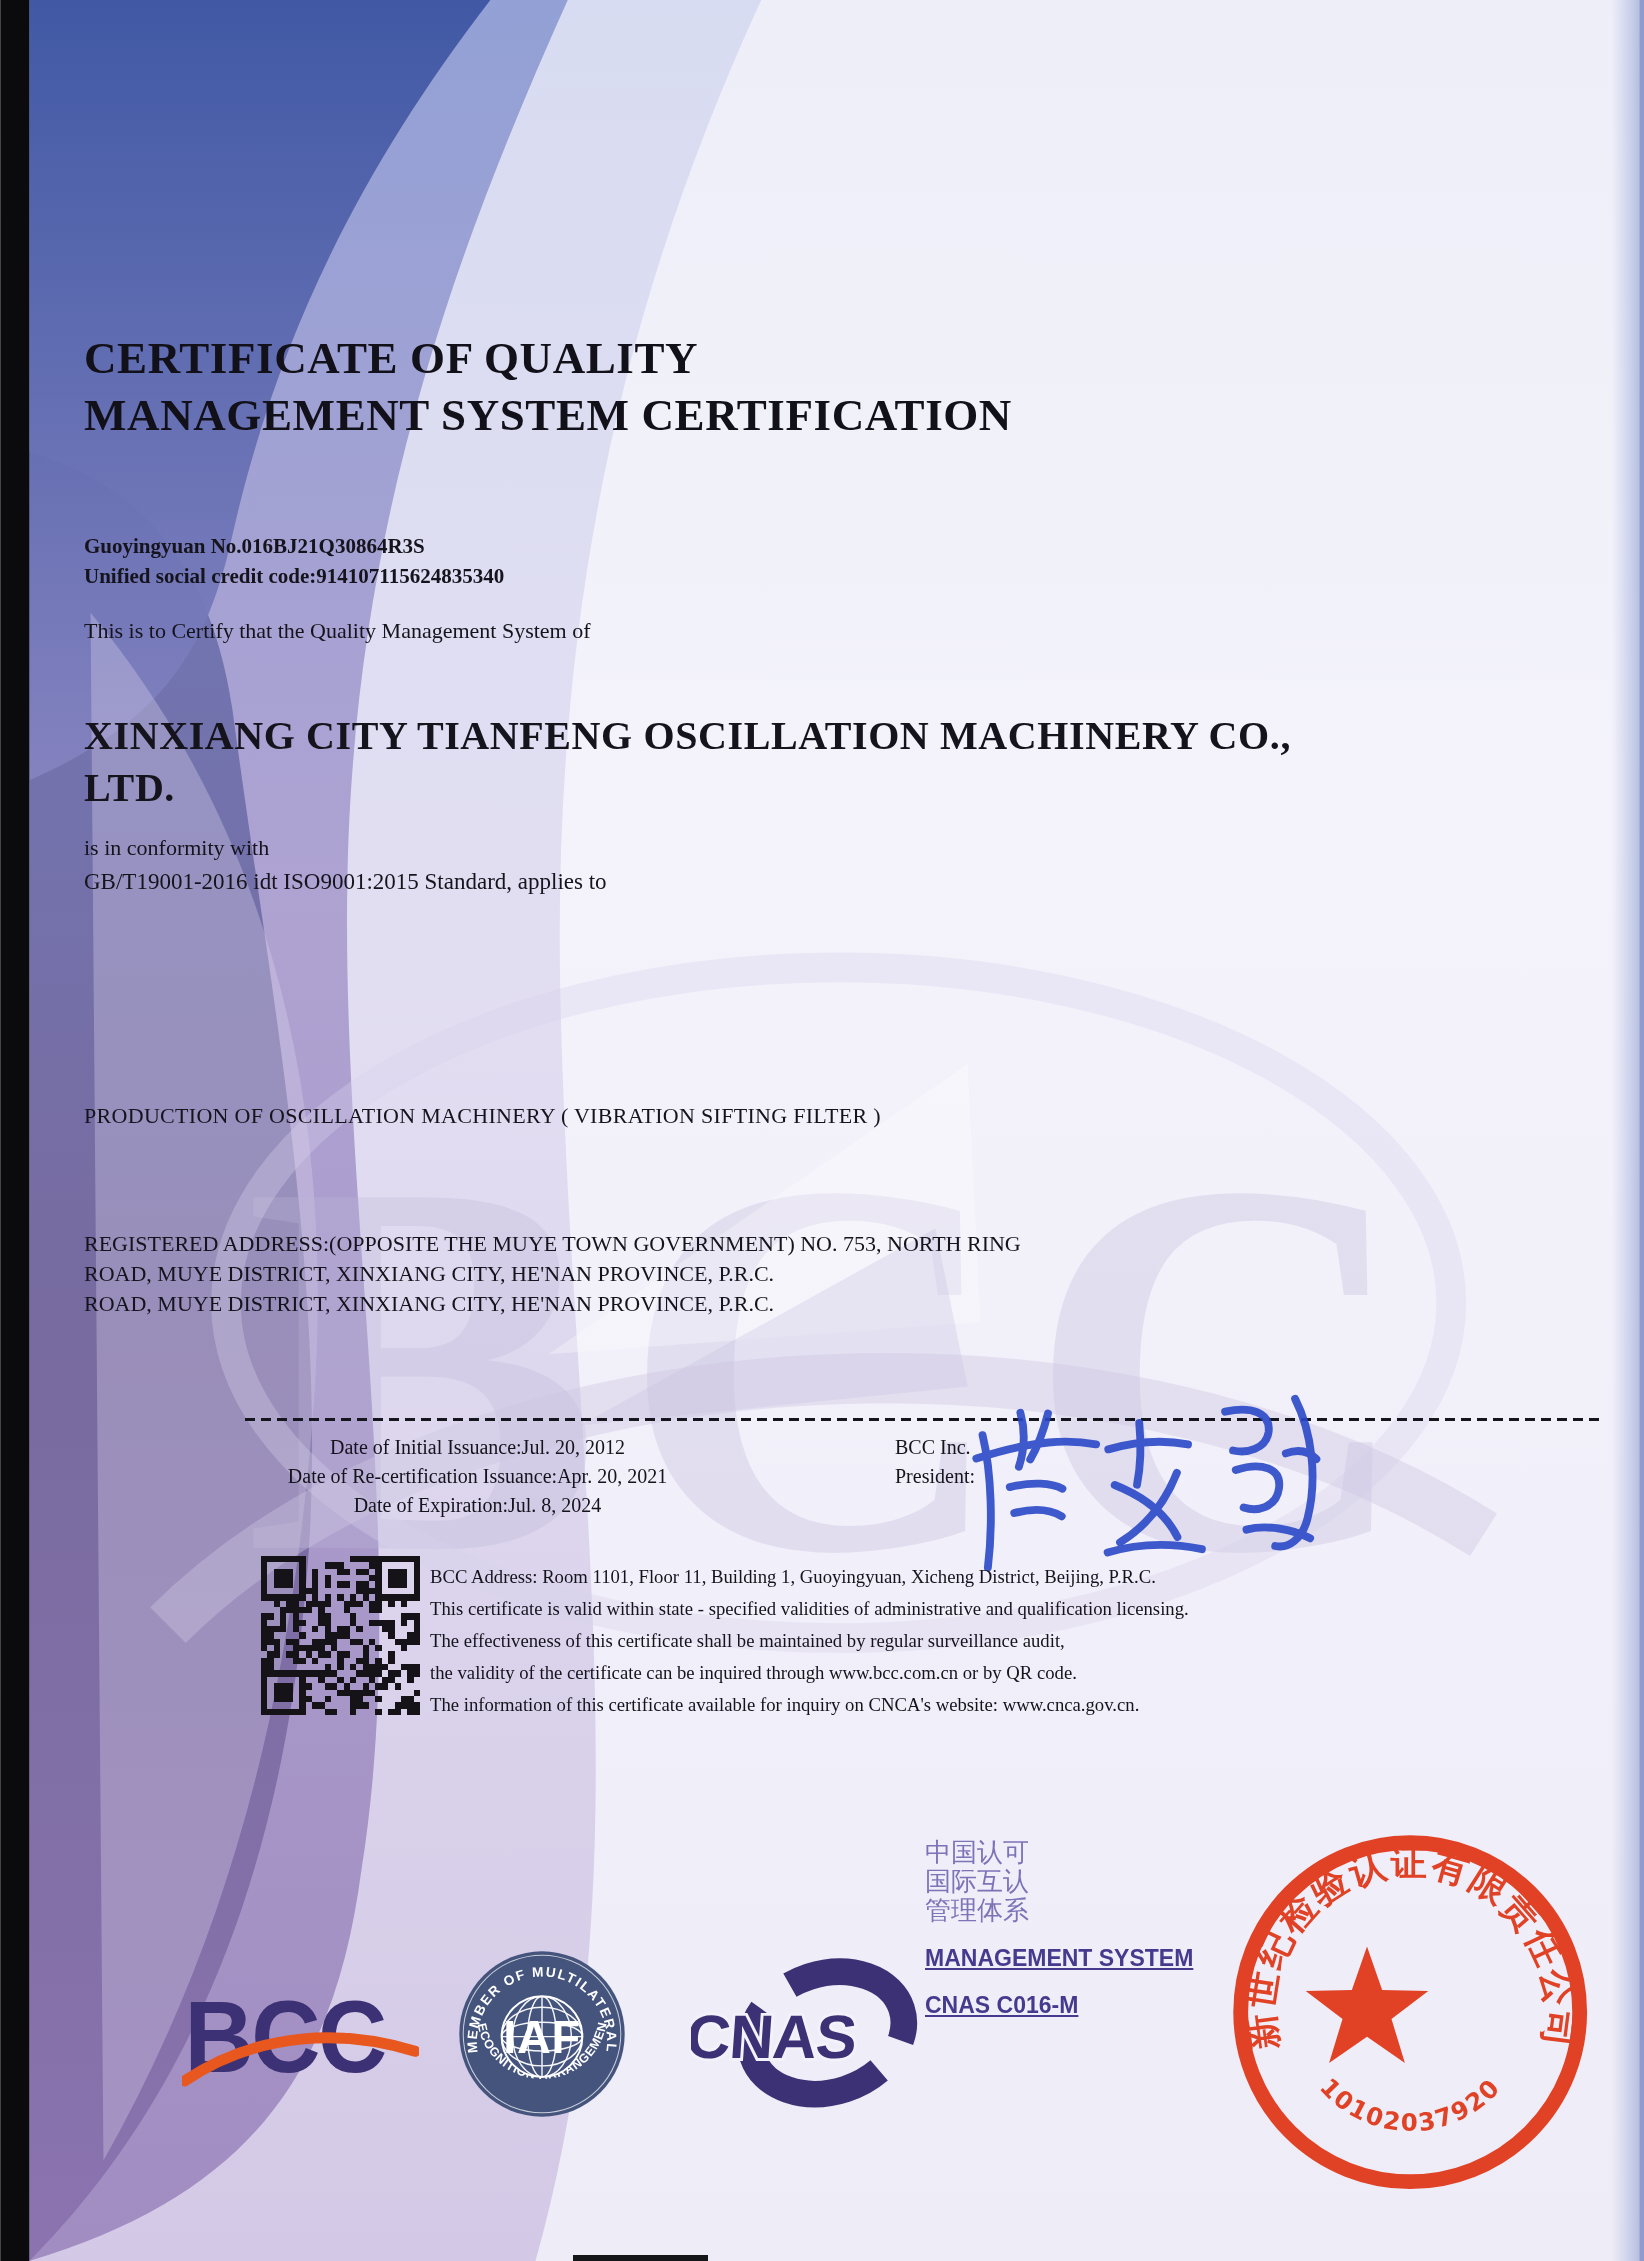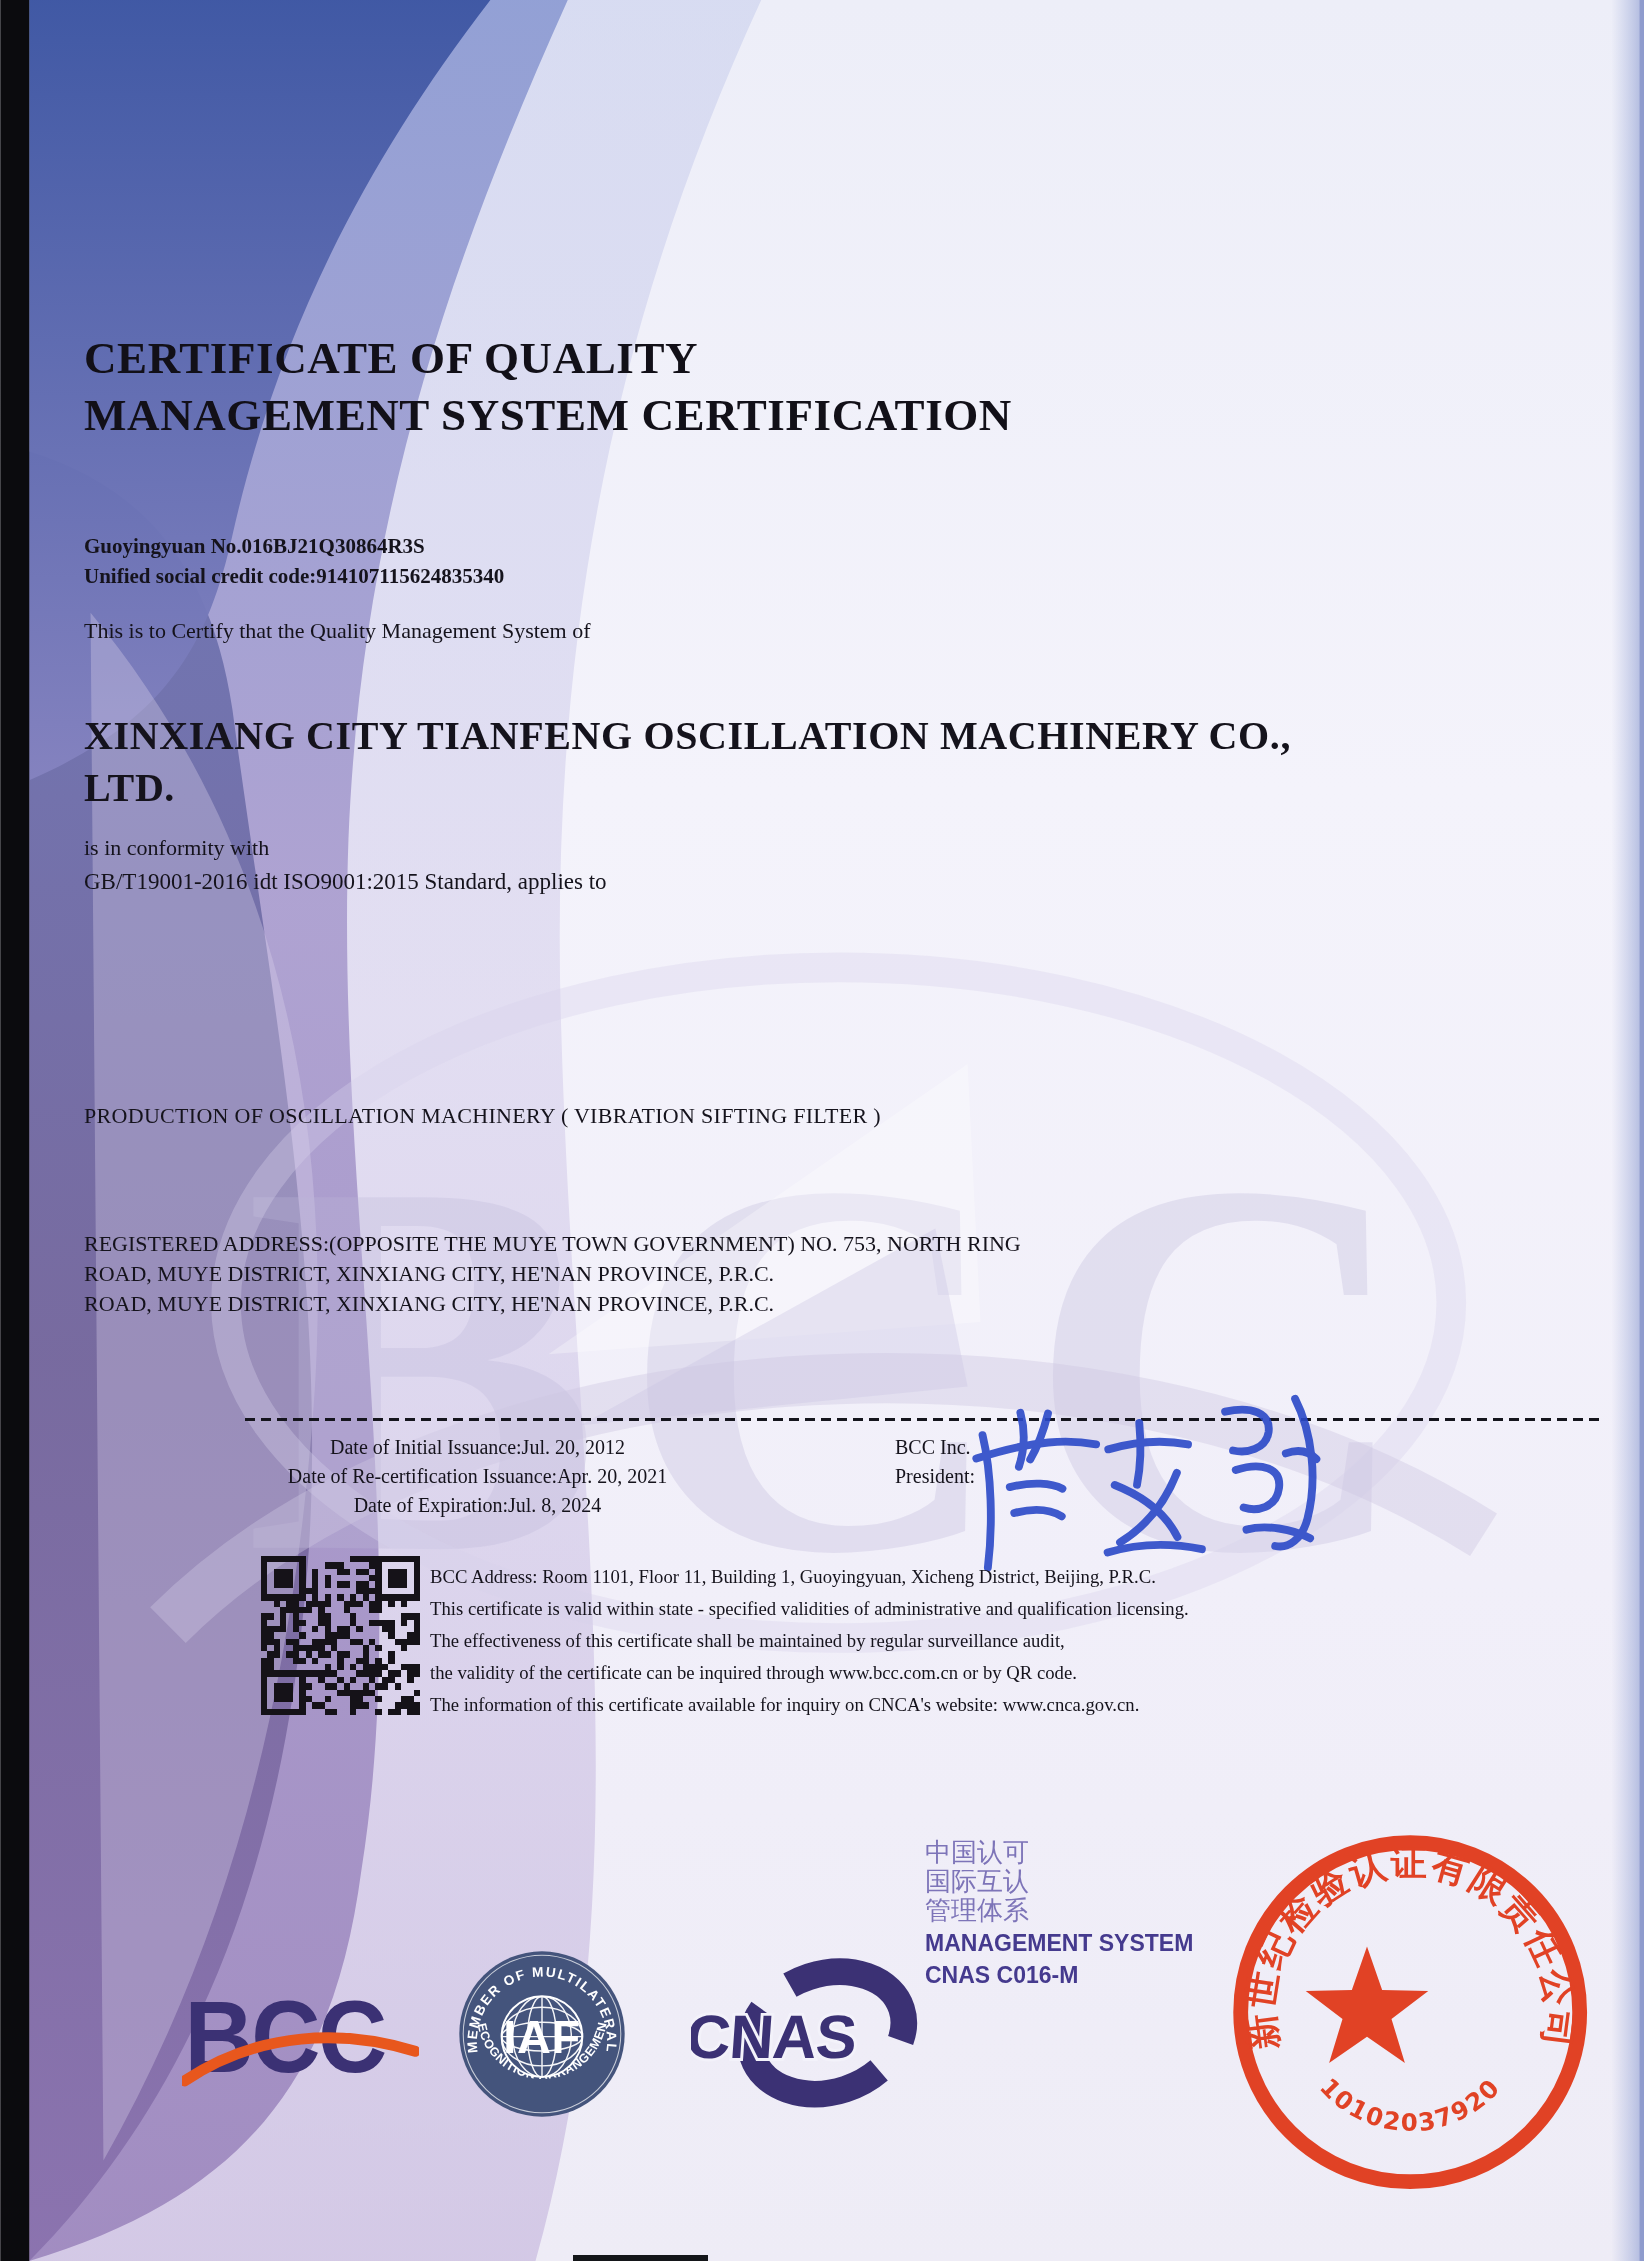--- a/index.html
+++ b/index.html
@@ -22,21 +22,21 @@
   .dates{left:255px;top:1433px;width:445px;text-align:center;font-size:20px;line-height:29px;}
   .issuer{left:895px;top:1433px;font-size:20px;line-height:29px;text-align:left;}
   .sig{left:947px;top:1380px;width:406px;height:206px;}
   .qr{left:261px;top:1556px;width:159px;height:159px;}
   .fineprint{left:430px;top:1561px;font-size:18.7px;line-height:32px;text-align:left;}
   .bcc-logo{left:182px;top:1970px;width:237px;height:126px;}
   .iaf-logo{left:458px;top:1950px;width:168px;height:168px;}
   .cnas-logo{left:691px;top:1953px;width:232px;height:165px;}
   .cnas-text{left:925px;top:1838px;width:277px;text-align:left;}
   .cnas-cn{font-family:"DejaVu Sans",sans-serif;font-size:26px;line-height:29px;color:#7d74b8;}
-  .cnas-en{font-family:"Liberation Sans",sans-serif;font-weight:bold;font-size:23px;line-height:27px;color:#453a8e;margin-top:5px;}
+  .cnas-en{font-family:"Liberation Sans",sans-serif;font-weight:bold;font-size:23px;line-height:27px;color:#453a8e;margin-top:20px;text-decoration:underline;}
   .seal{left:1222px;top:1824px;width:377px;height:377px;opacity:0.93;}
   .botstrip{left:573px;top:2255px;width:135px;height:5.8px;background:#14161a;}
 </style>
 </head>
 <body>
 
 <div class="page">
 
   <svg class="bgsvg" viewBox="0 0 2550 3506" aria-hidden="true">
     <defs>

